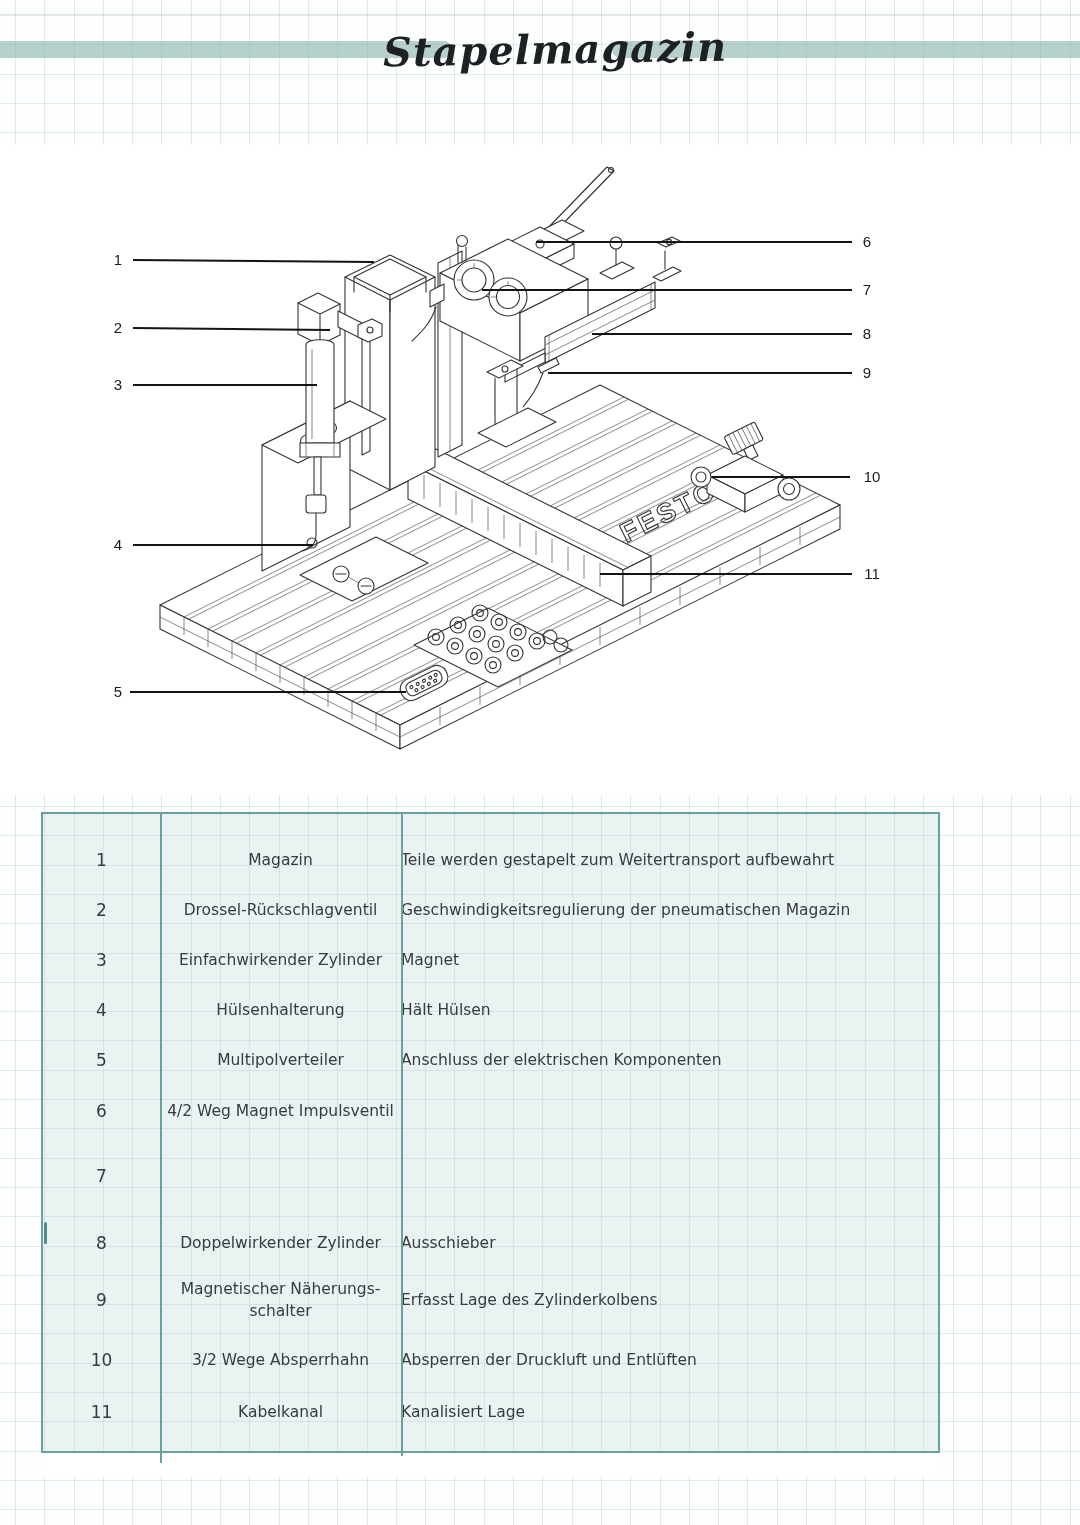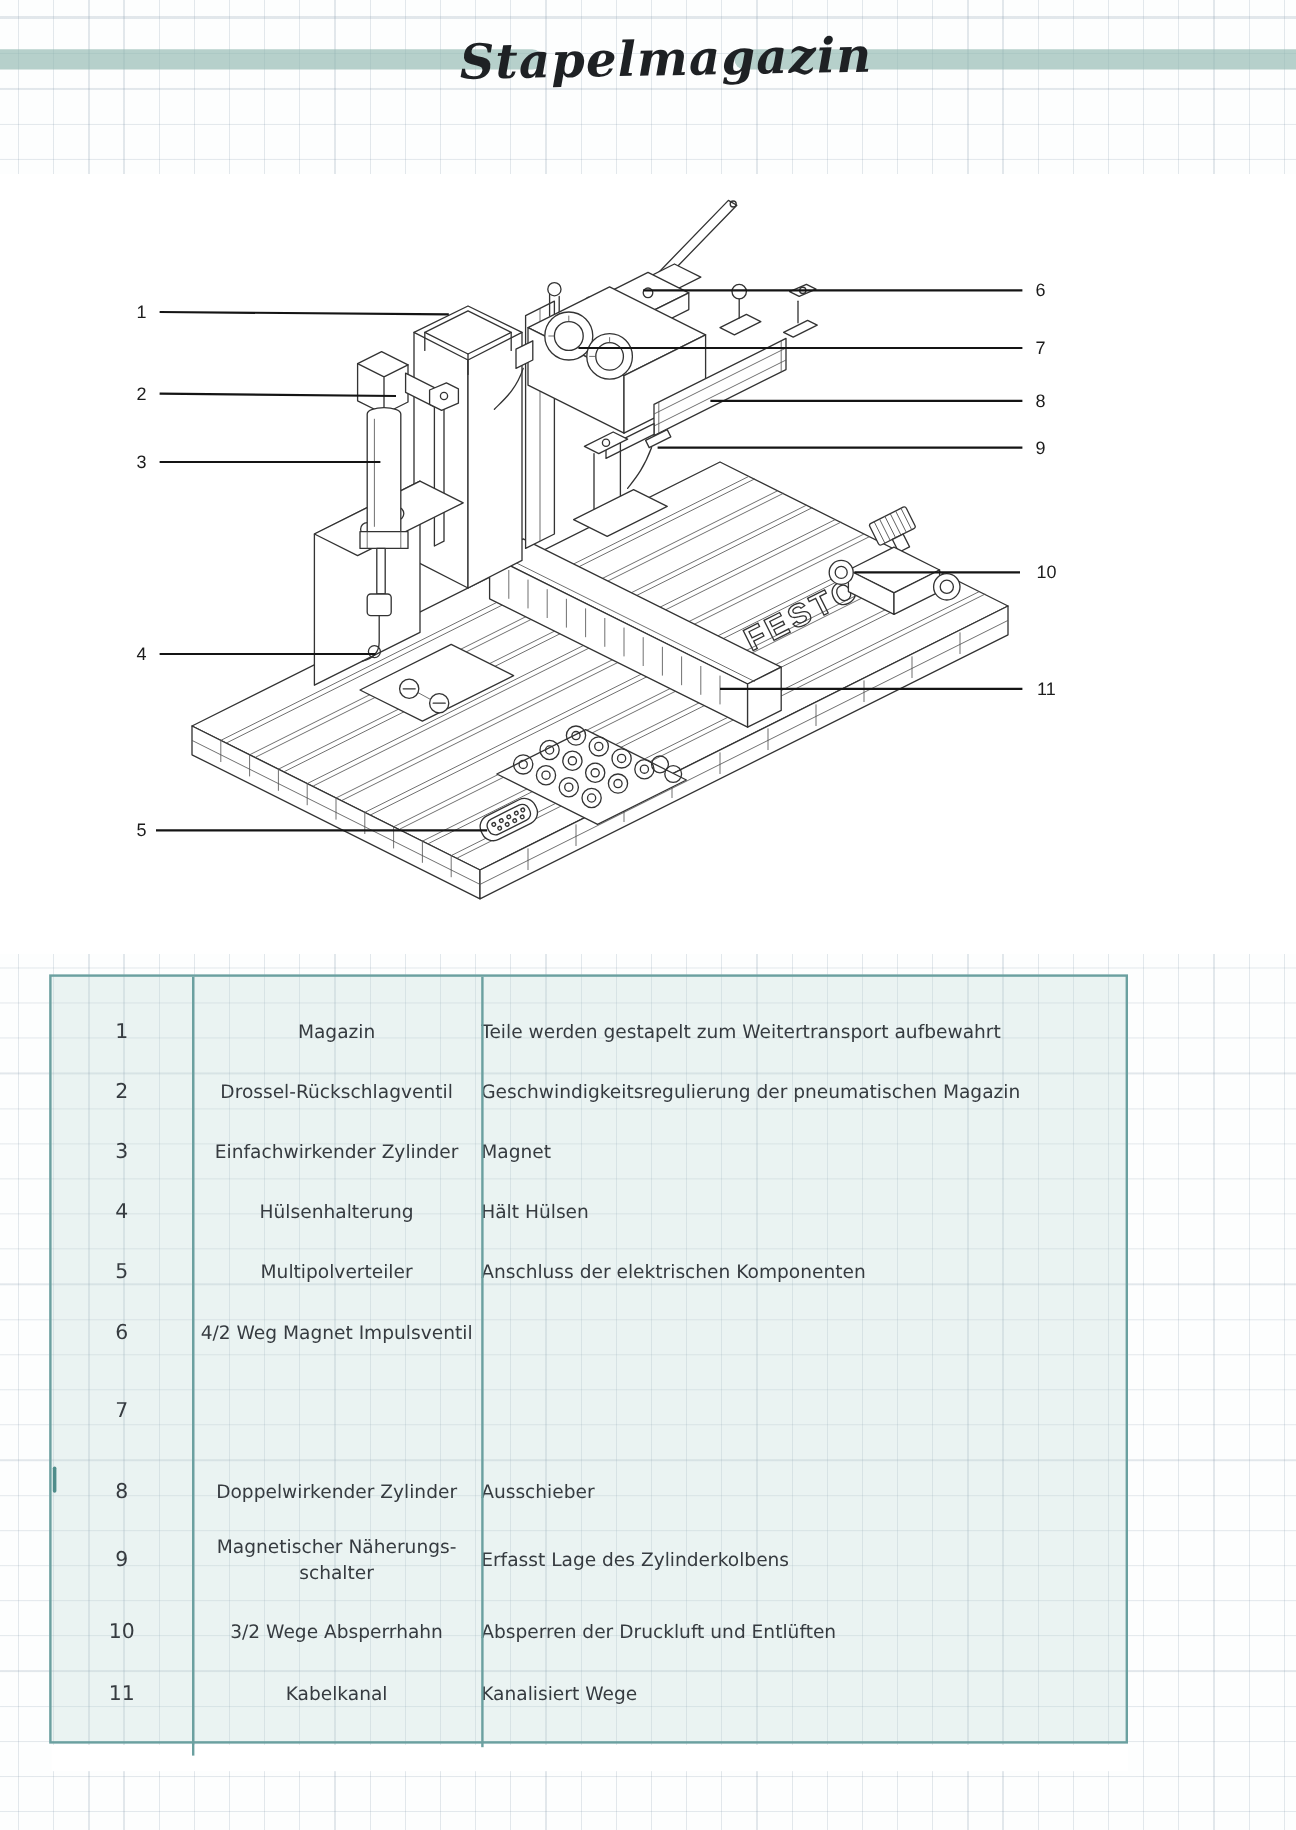--- a/index.html
+++ b/index.html
@@ -355,18 +355,18 @@
           <span></span>
         </div>
       <div class="cell desc">Absperren der Druckluft und Entlüften</div>
     </div>
     <div class="trow">
       <div class="cell num">11</div>
       <div class="cell name">
           <span>Kabelkanal</span>
           <span></span>
         </div>
-      <div class="cell desc">Kanalisiert Wege</div>
+      <div class="cell desc">Kanalisiert Lage</div>
     </div>
   </div>
 
   <div class="pen-mark"></div>
 </div>
 
 </body></html>

